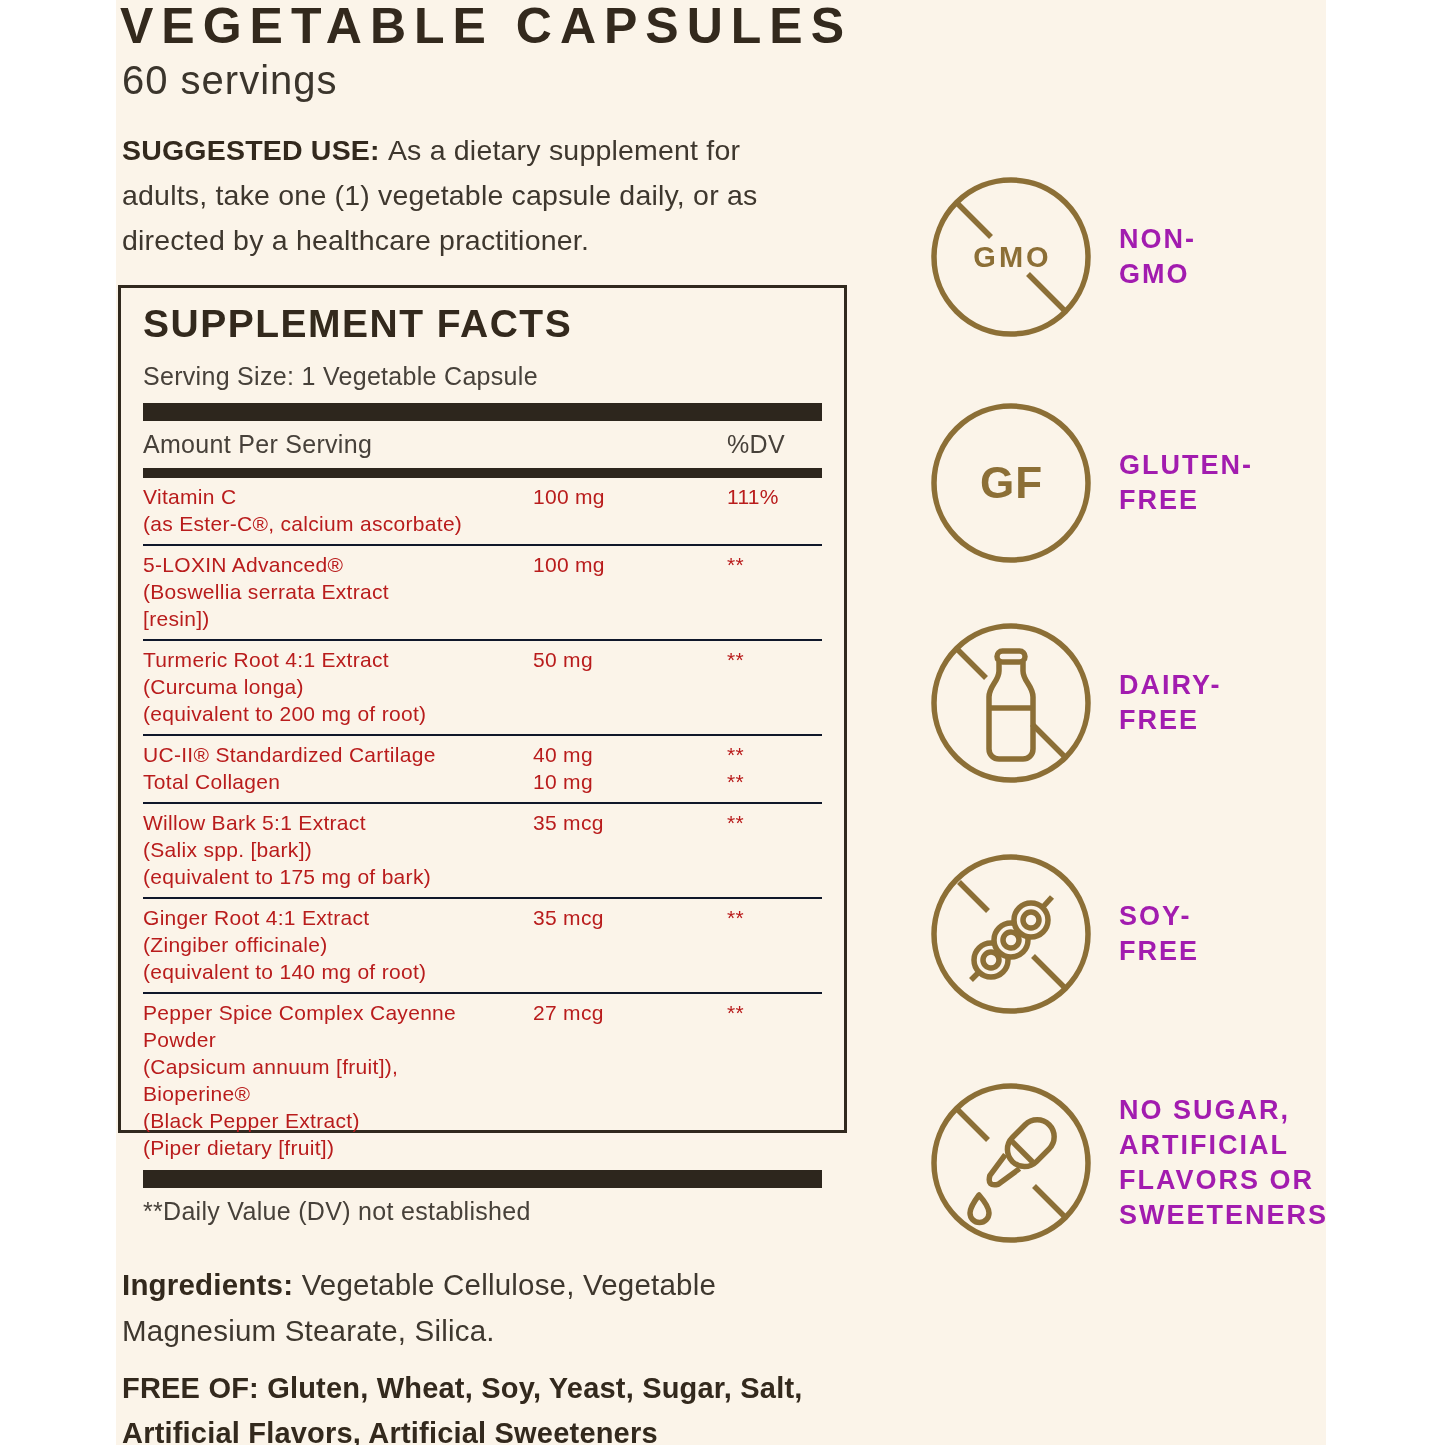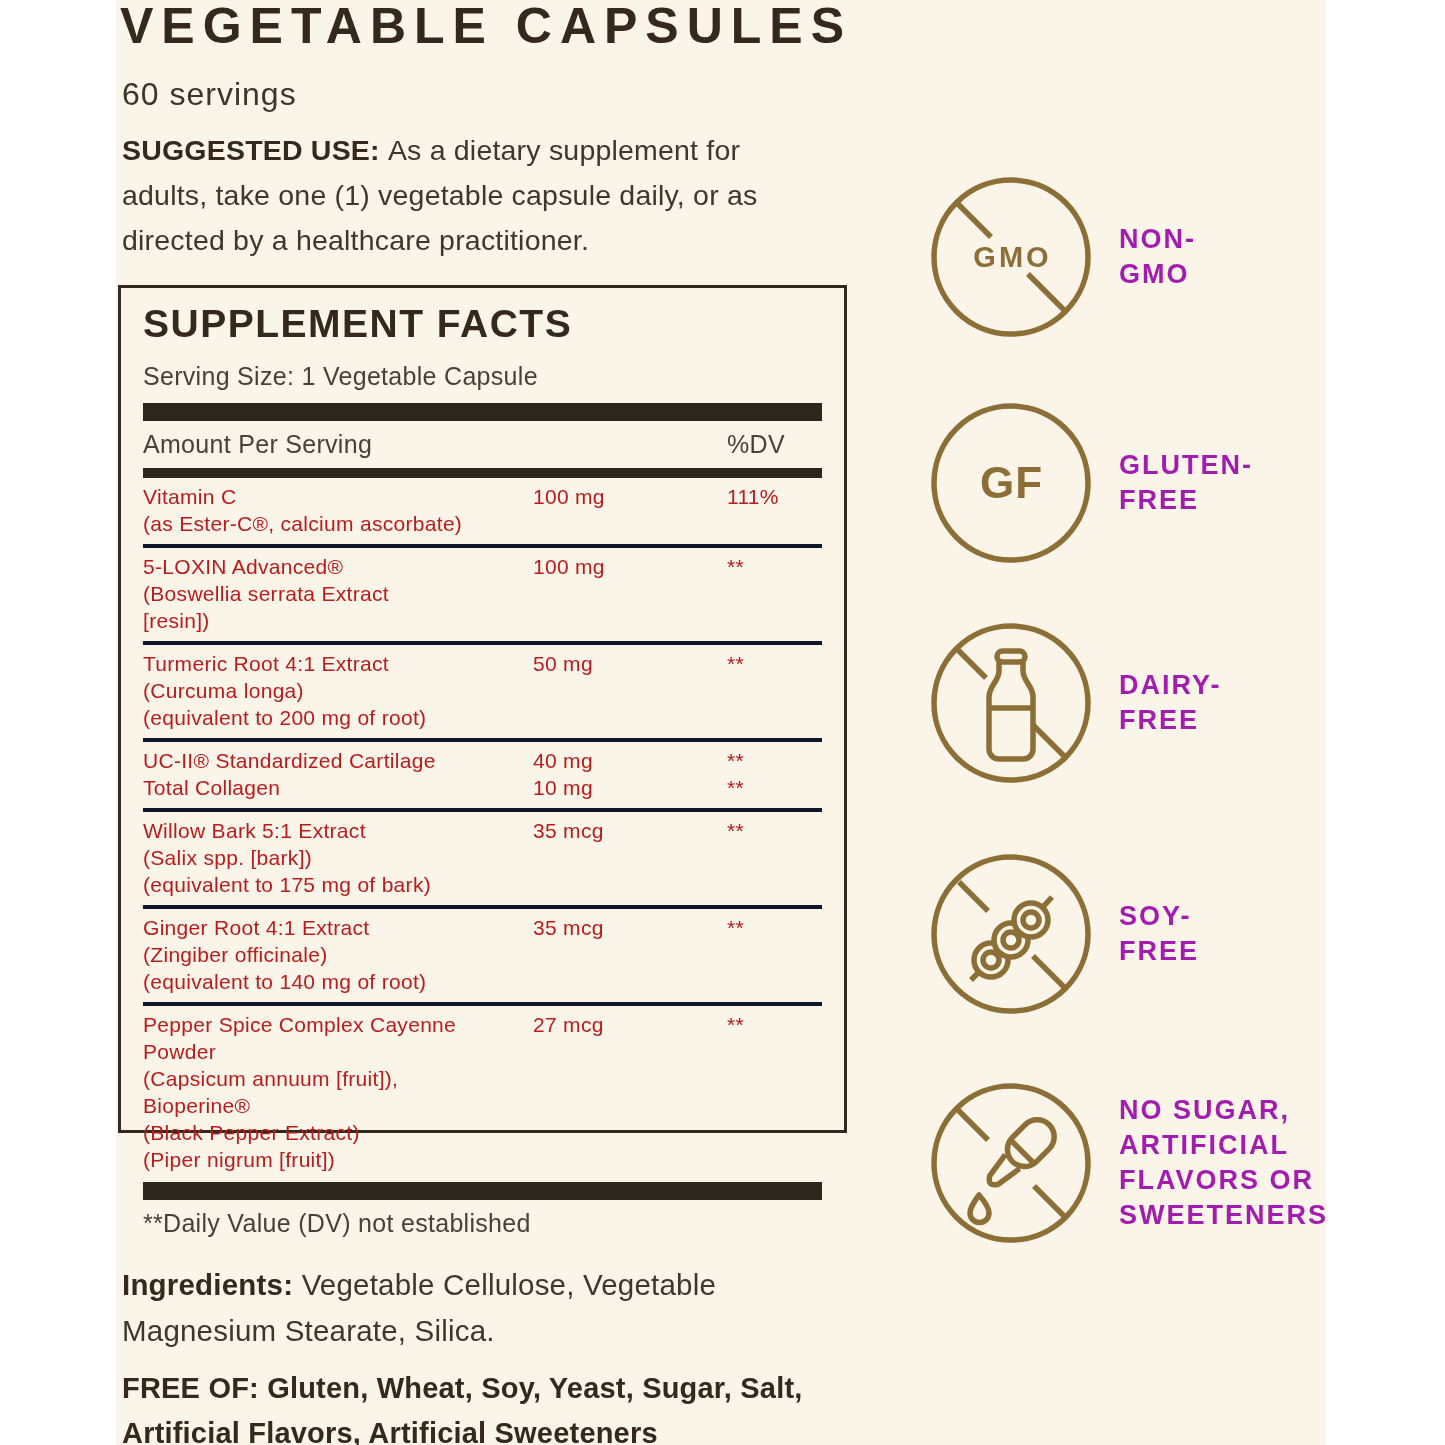--- a/index.html
+++ b/index.html
@@ -3,38 +3,38 @@
 <meta charset="utf-8">
 <style>
   html,body{margin:0;padding:0;}
   body{font-family:"Liberation Sans", sans-serif; background:#ffffff;}
   .page{position:relative;width:1445px;height:1445px;background:#ffffff;overflow:hidden;}
   .label{position:absolute;left:116px;top:0;width:1210px;height:1445px;background:#fbf4e9;}
 
   
   .product-title{position:absolute;left:4px;top:0;margin:0;font-size:50px;line-height:52px;
     font-weight:800;letter-spacing:8px;color:#33291d;white-space:nowrap;}
-  .servings{position:absolute;left:6px;top:72px;font-size:32px;line-height:44px;font-weight:400;
+  .servings{position:absolute;left:6px;top:58px;font-size:40px;line-height:44px;font-weight:400;
     letter-spacing:1px;color:#3b352c;}
   .suggested{position:absolute;left:6px;top:128px;margin:0;width:780px;font-size:28.5px;
     line-height:45px;color:#3e372e;letter-spacing:.2px;}
   .suggested b{color:#33291d;}
 
   
   .facts-box{position:absolute;left:2px;top:285px;width:729px;height:848px;box-sizing:border-box;
     border:3px solid #31291e;padding:14px 22px 0;background:#fbf4e9;}
   .facts-title{font-size:39px;font-weight:800;letter-spacing:1.5px;color:#33291d;line-height:44px;}
   .facts-serving{margin-top:16px;font-size:25px;color:#47413a;letter-spacing:.3px;}
   .bar{background:#2d261d;width:100%;}
   .bar-thick{height:18px;margin-top:12px;}
   .bar-thin{height:10px;}
   .facts-header{display:grid;grid-template-columns:390px 194px auto;padding:9px 0;
     font-size:25px;color:#47413a;letter-spacing:.3px;}
   .fact-row{padding:5px 0 7px;}
-  .fact-row--divided{border-top:4px solid #0f172a;}
+  .fact-row--divided{border-top:2px solid #0f172a;}
   .fact-line{display:grid;grid-template-columns:390px 194px auto;}
   .fact-line span, .fact-sub{font-size:21px;line-height:27px;color:#b91c1c;letter-spacing:.3px;
     white-space:nowrap;}
   .facts-bottom{margin-top:2px;height:18px;}
   .facts-footnote{margin-top:9px;font-size:25px;color:#47413a;letter-spacing:.3px;}
 
   
   .ingredients{position:absolute;left:6px;top:1262px;margin:0;font-size:29.5px;line-height:46px;
     color:#3e372e;letter-spacing:.2px;}
   .ingredients b{color:#33291d;}
@@ -131,21 +131,21 @@
           <div class="fact-row fact-row--divided">
             <div class="fact-line">
               <span>Pepper Spice Complex Cayenne</span>
               <span>27 mcg</span>
               <span>**</span>
             </div>
             <div class="fact-sub">Powder</div>
             <div class="fact-sub">(Capsicum annuum [fruit]),</div>
             <div class="fact-sub">Bioperine®</div>
             <div class="fact-sub">(Black Pepper Extract)</div>
-            <div class="fact-sub">(Piper nigrum [fruit])</div>
+            <div class="fact-sub">(Piper dietary [fruit])</div>
           </div>
         </div>
       <div class="bar bar-thick facts-bottom"></div>
       <div class="facts-footnote">**Daily Value (DV) not established</div>
     </div>
 
     <p class="ingredients" id="ingredients-p"><b>Ingredients: </b><span>Vegetable Cellulose, Vegetable</span><br><span>Magnesium Stearate, Silica.</span></p>
     <p class="freeof" id="freeof-p"><span>FREE OF: Gluten, Wheat, Soy, Yeast, Sugar, Salt,</span><br><span>Artificial Flavors, Artificial Sweeteners</span></p>
 
     <div id="badges">

